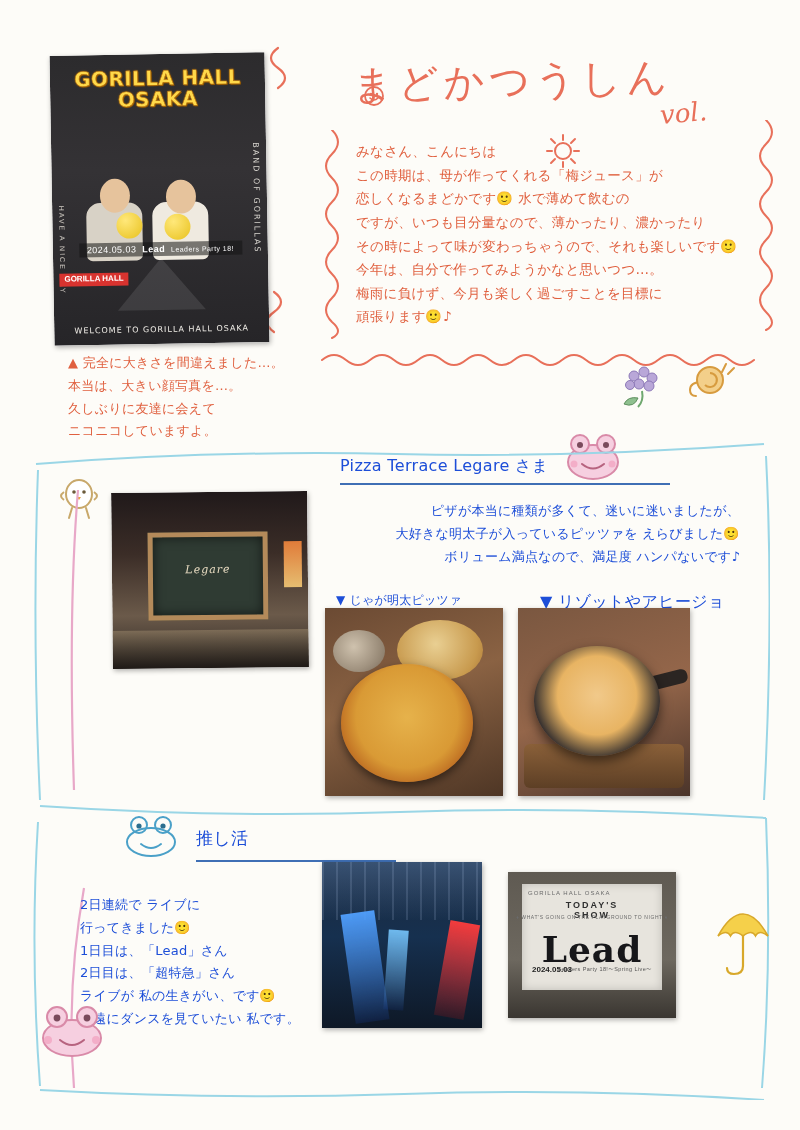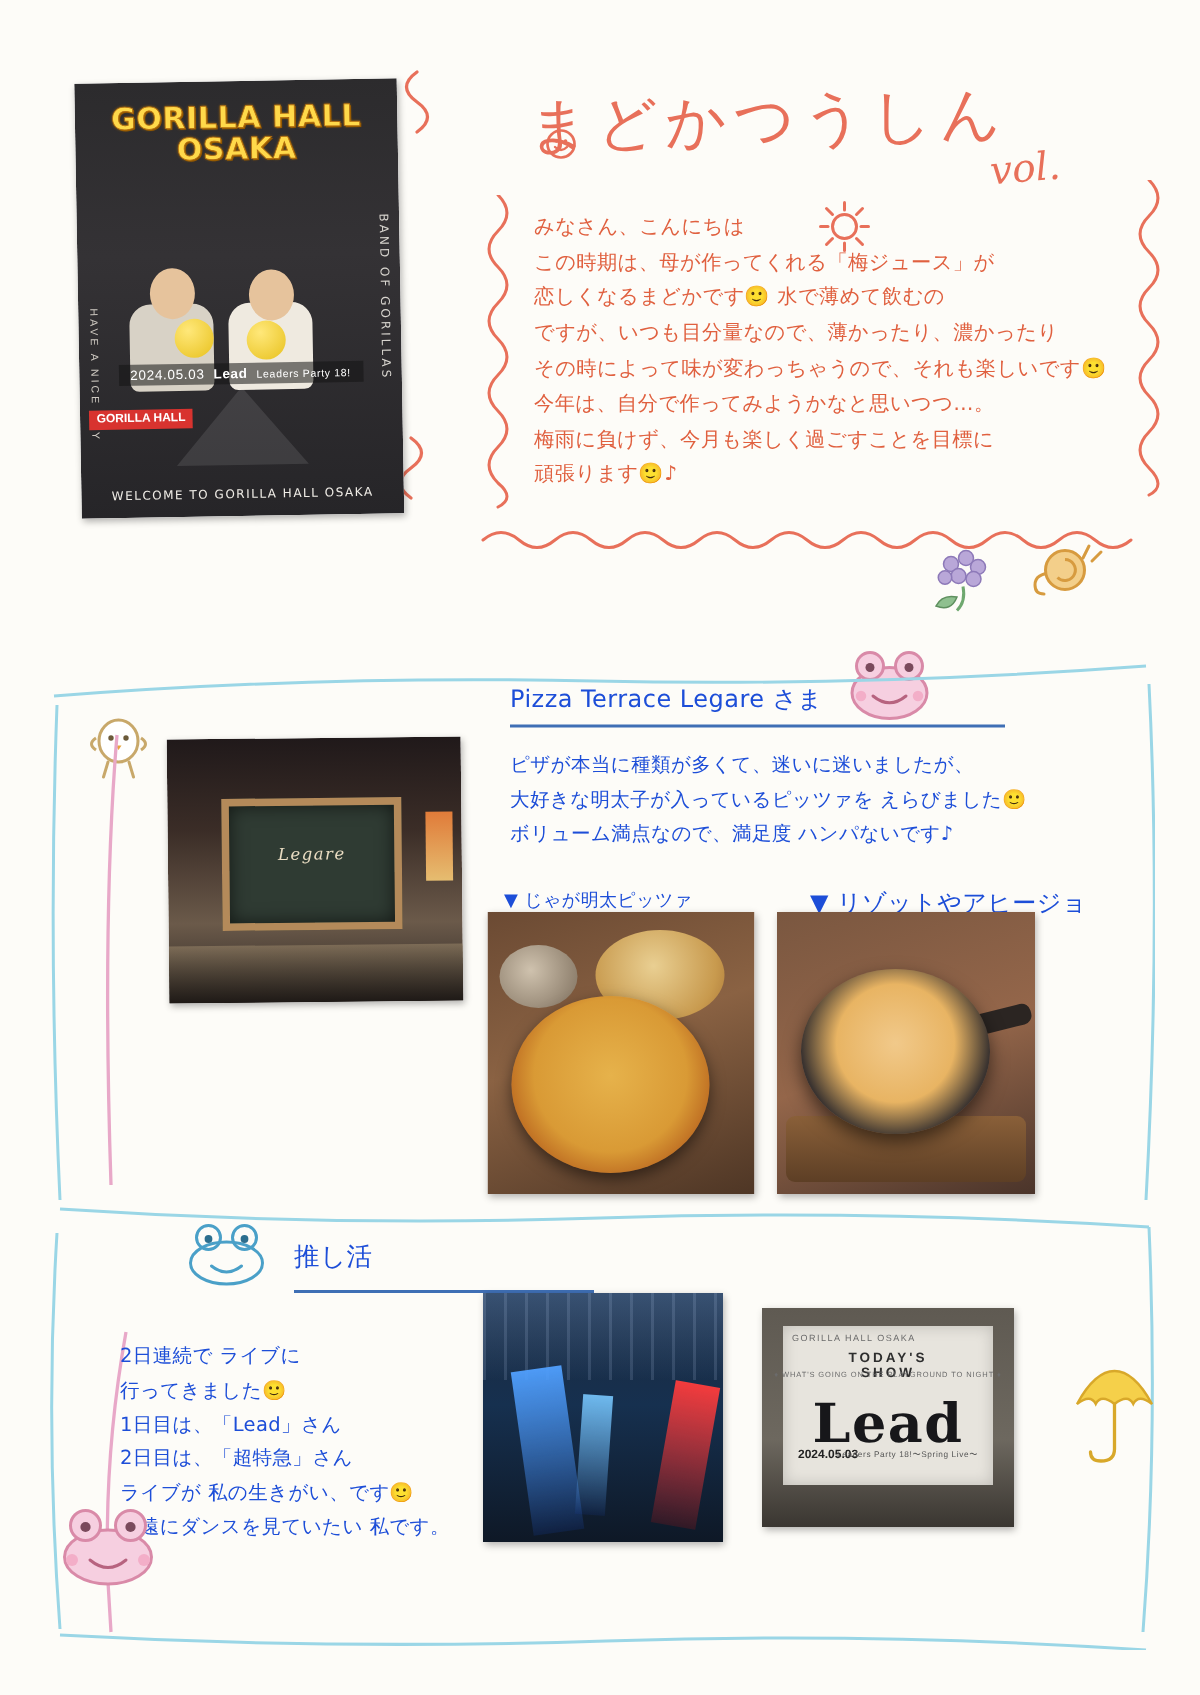--- a/index.html
+++ b/index.html
@@ -283,21 +283,21 @@
 
   
   .tb { position: absolute; }
   #greeting { left: 356px; top: 140px; width: 400px; font-size: 13.5px; }
   #cap-gorilla { left: 68px; top: 352px; width: 250px; font-size: 13px; }
 
   #pizza-head {
     left: 340px; top: 452px; width: 330px; font-size: 16px;
     border-bottom: 2px solid #3f6fb5; padding-bottom: 3px;
   }
-  #pizza-body { left: 340px; top: 500px; width: 400px; font-size: 13px; }
+  #pizza-body { left: 340px; top: 500px; width: 400px; font-size: 13px; text-align: right; }
   #lbl-pizza { left: 336px; top: 590px; font-size: 12px; }
   #lbl-risotto { left: 540px; top: 588px; font-size: 16px; width: 200px; }
   #cap-shop { left: 110px; top: 666px; width: 210px; font-size: 13px; }
 
   #oshi-head {
     left: 196px; top: 824px; width: 200px; font-size: 17px;
     border-bottom: 2px solid #3f6fb5; padding-bottom: 6px;
   }
   #live-body { left: 80px; top: 894px; width: 250px; font-size: 13px; }
   #live-hall-note { left: 380px; top: 882px; font-size: 11px; color: #e0603f; transform: rotate(-4deg); }
@@ -384,20 +384,24 @@
 
   <div class="tb hw hw-orange" id="greeting">みなさん、こんにちは
 この時期は、母が作ってくれる「梅ジュース」が
 恋しくなるまどかです🙂 水で薄めて飲むの
 ですが、いつも目分量なので、薄かったり、濃かったり
 その時によって味が変わっちゃうので、それも楽しいです🙂
 今年は、自分で作ってみようかなと思いつつ…。
 梅雨に負けず、今月も楽しく過ごすことを目標に
 頑張ります🙂♪</div>
 
+  <div class="tb hw hw-orange" id="cap-gorilla">▲ 完全に大きさを間違えました…。
+本当は、大きい顔写真を…。
+久しぶりに友達に会えて
+ニコニコしていますよ。</div>
 
   <svg class="deco" style="left:618px;top:364px;" width="56" height="46" viewBox="0 0 56 46">
     <g fill="#b9a7d8" stroke="#8d79b8" stroke-width="1">
       <circle cx="16" cy="12" r="5"></circle>
         <circle cx="26" cy="8" r="5"></circle>
         <circle cx="34" cy="14" r="5"></circle>
       <circle cx="21" cy="20" r="5"></circle>
         <circle cx="31" cy="22" r="5"></circle>
         <circle cx="12" cy="21" r="4.5"></circle>
     </g>

